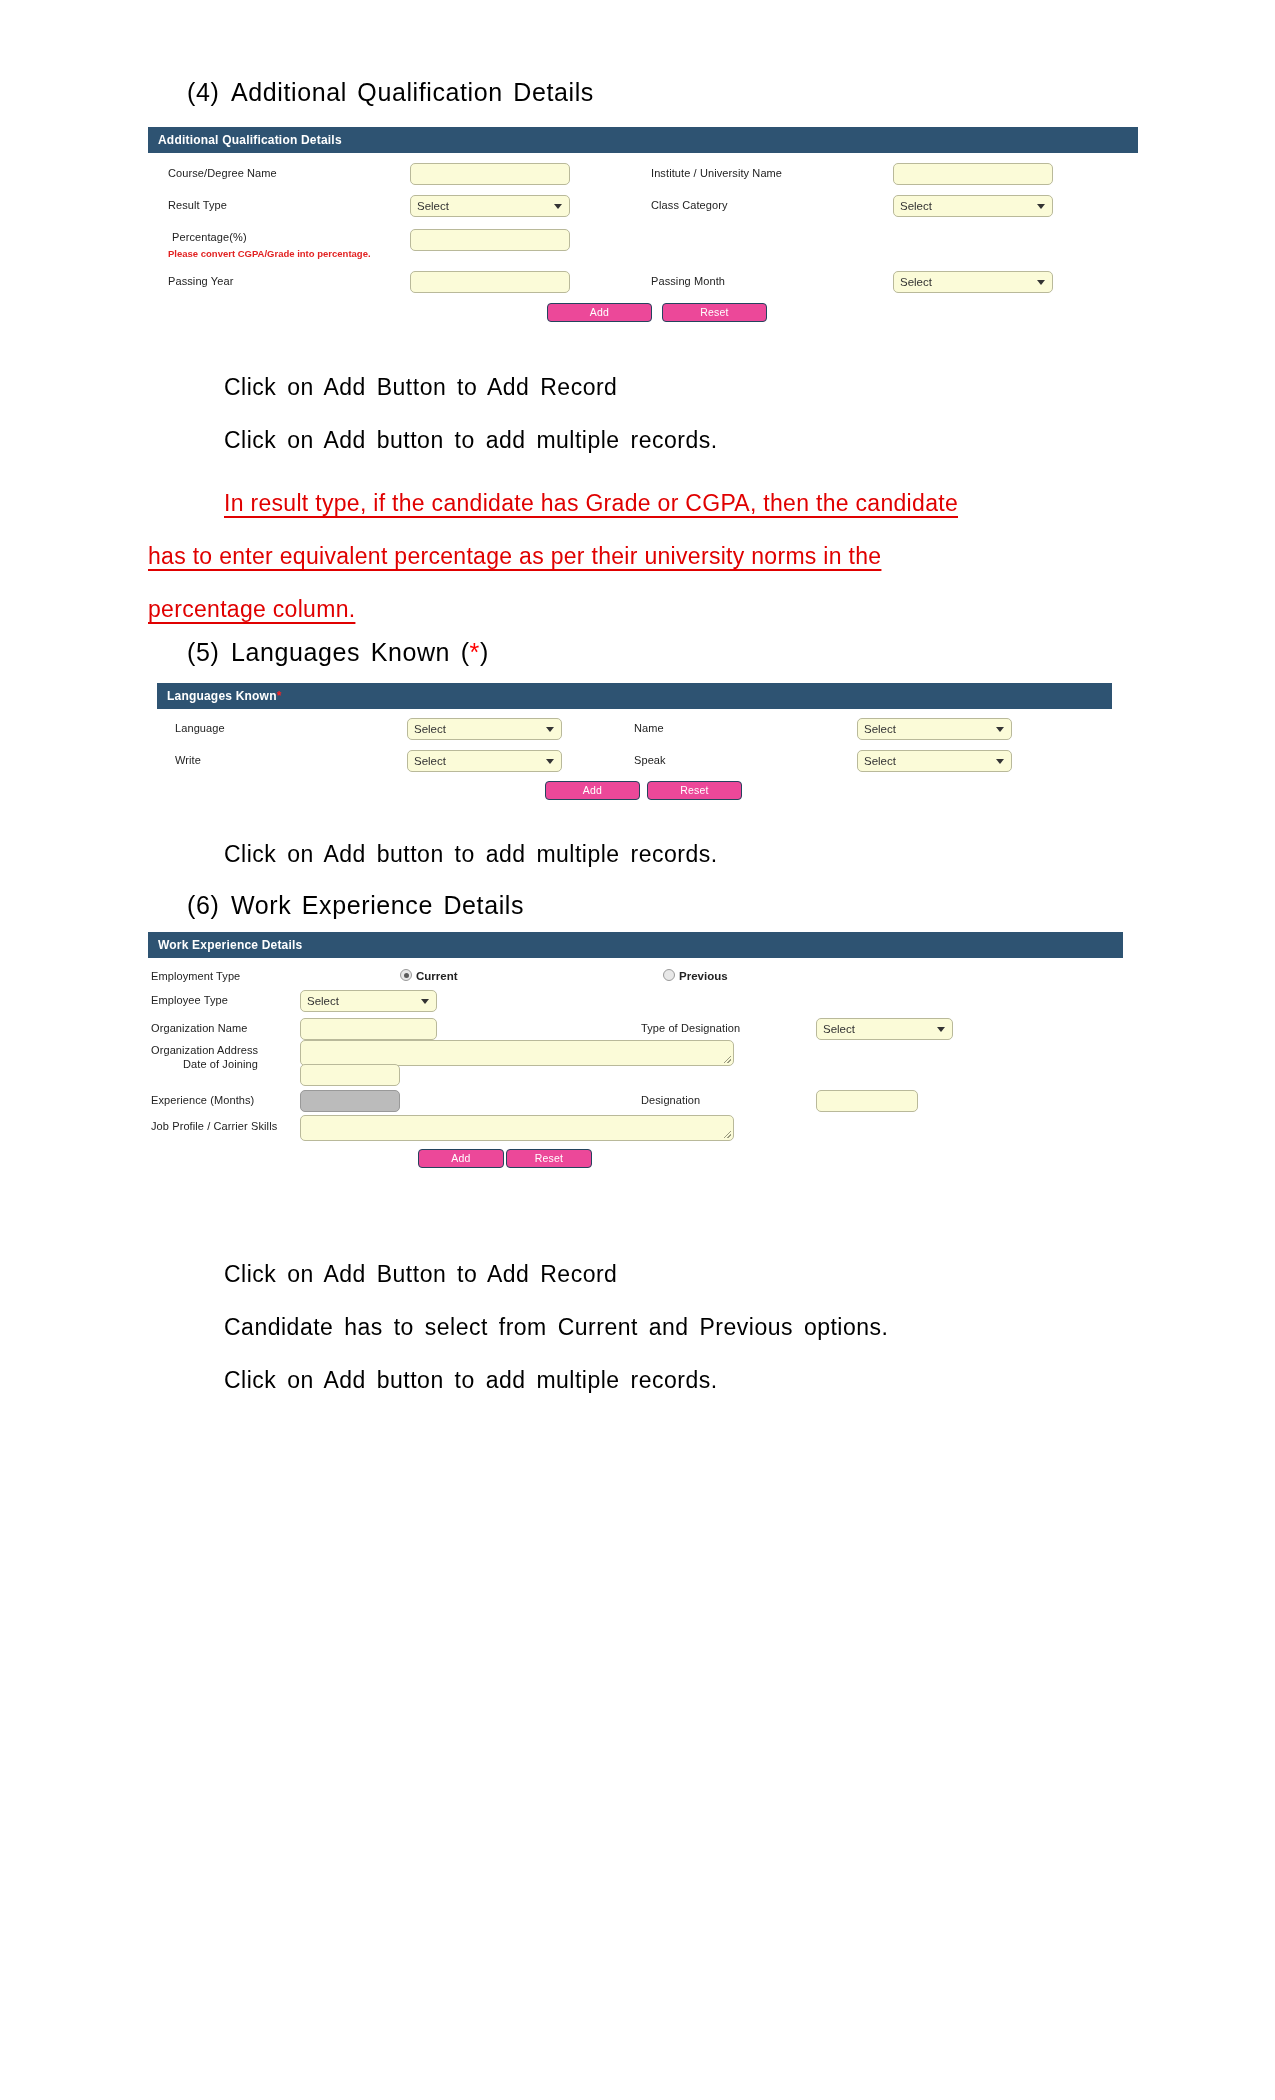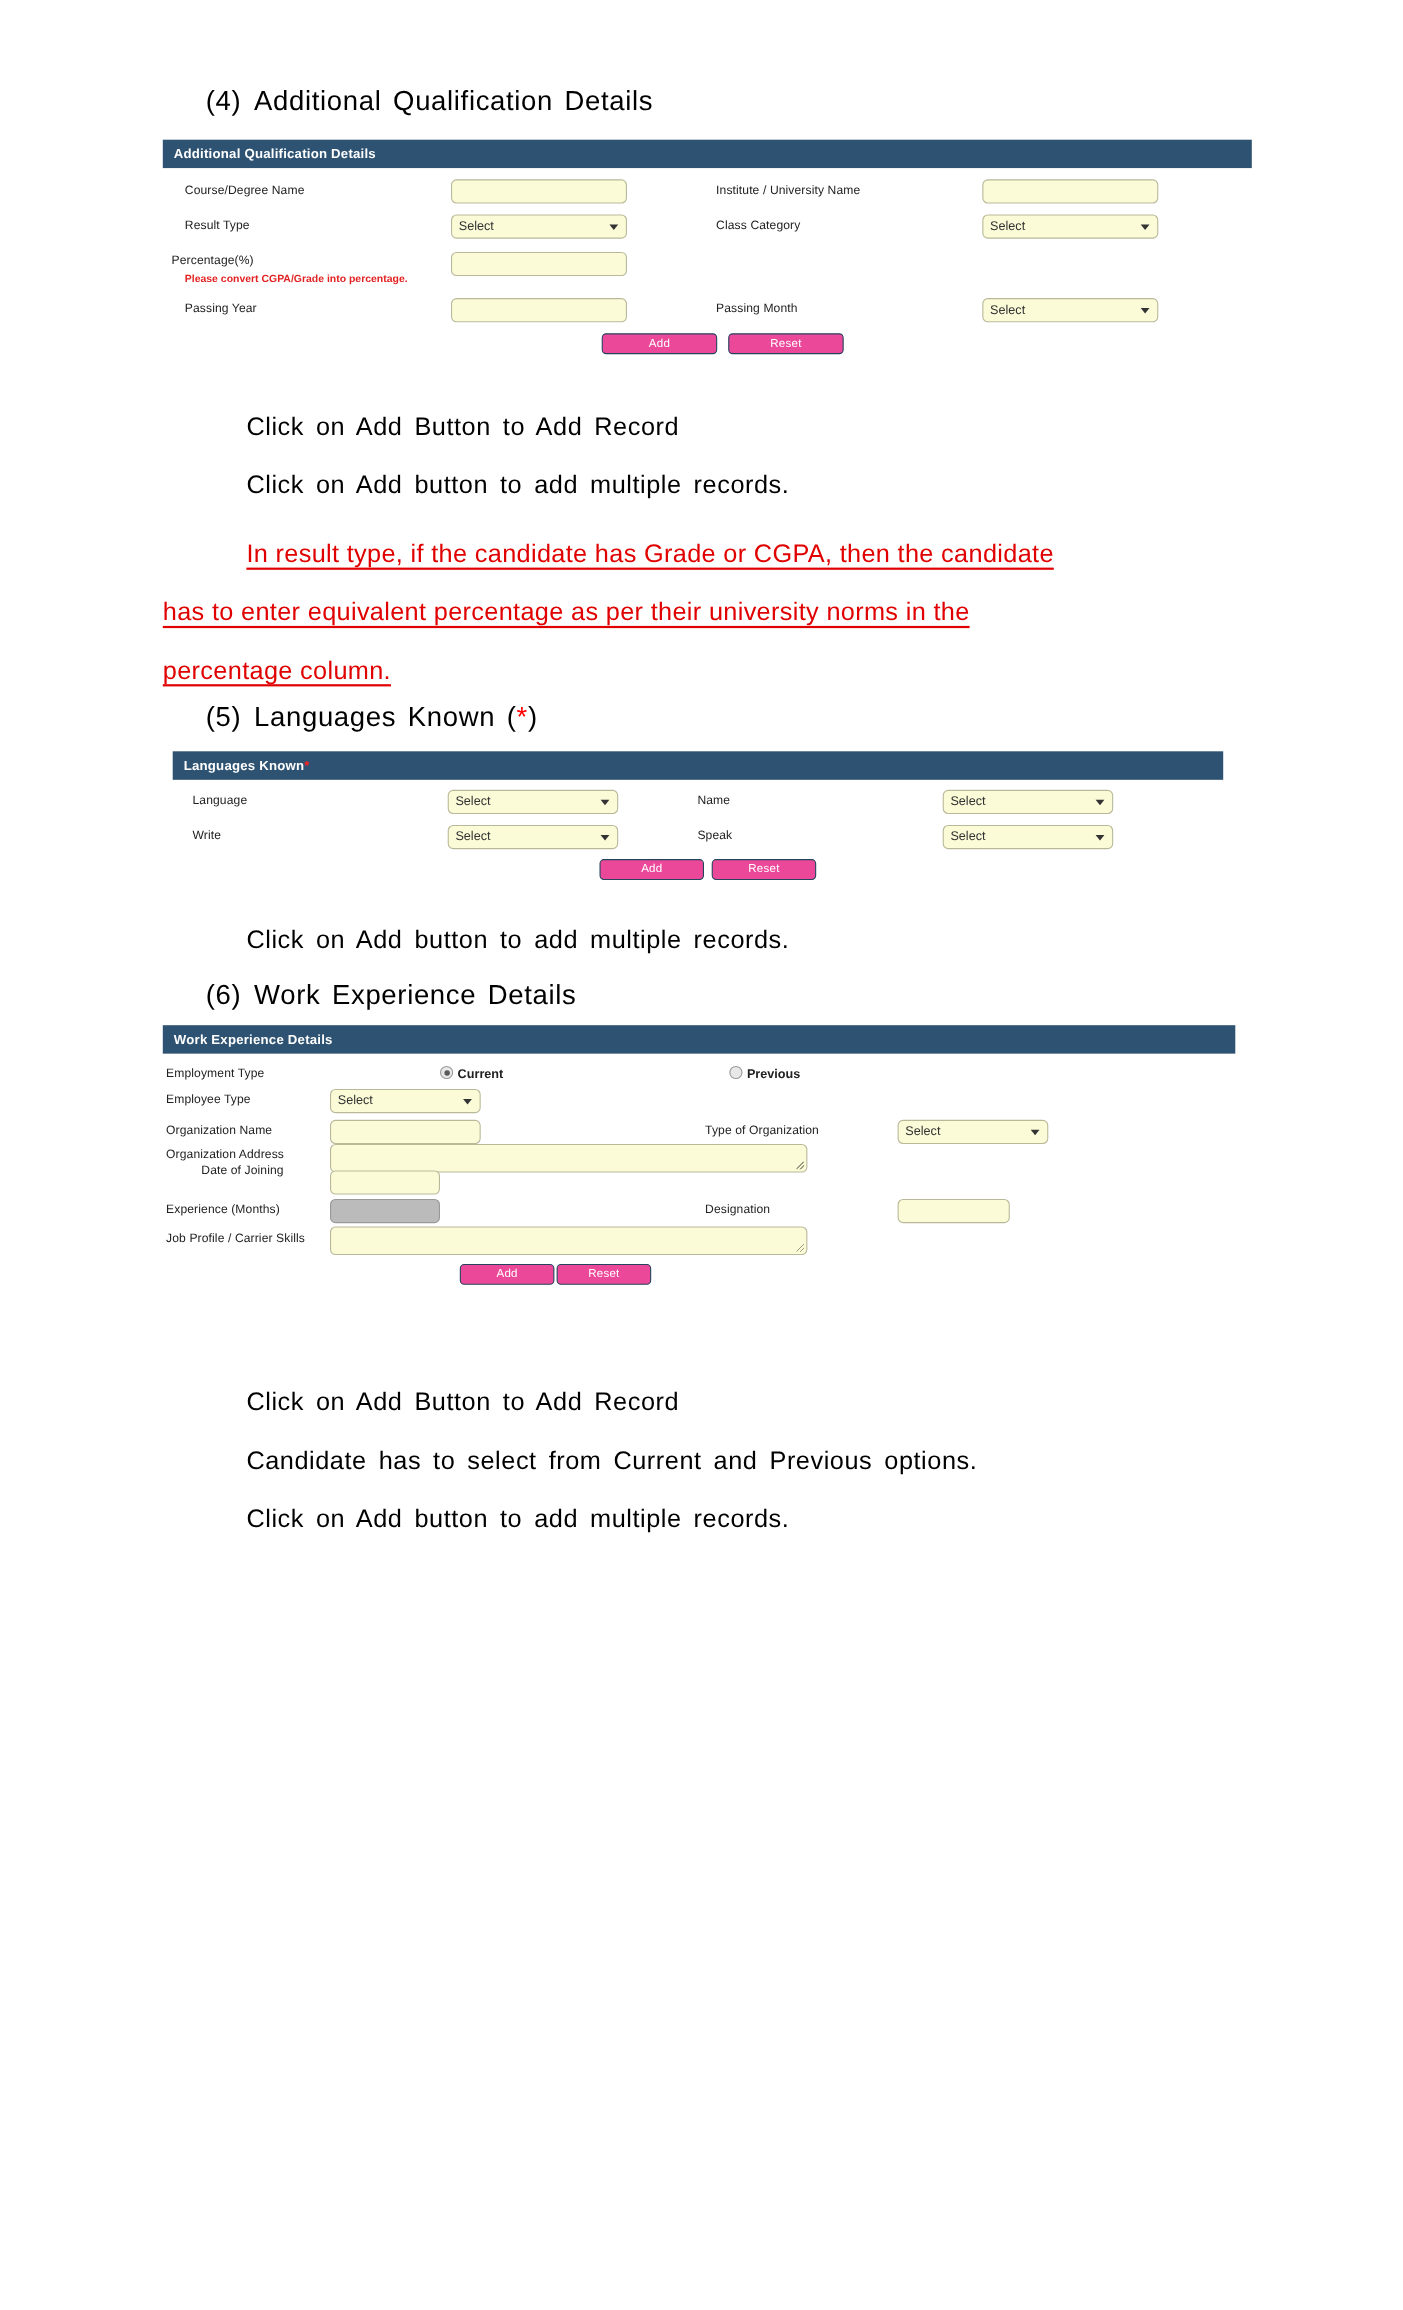--- a/index.html
+++ b/index.html
@@ -224,21 +224,21 @@
         <span>Select</span>
         <span class="caret"></span>
       </div>
 
       <div class="fld-label" style="left:503px; top:46px;">Class Category</div>
       <div class="sel" style="left:745px; top:42px; width:160px;">
         <span>Select</span>
         <span class="caret"></span>
       </div>
 
-      <div class="fld-label" style="left:8px; top:78px;">Percentage(%)</div>
+      <div class="fld-label" style="left:24px; top:78px;">Percentage(%)</div>
       <div class="fld-note" style="left:20px; top:95px;">Please convert CGPA/Grade into percentage.</div>
       <div class="inp" style="left:262px; top:76px; width:160px;"></div>
 
       <div class="fld-label" style="left:20px; top:122px;">Passing Year</div>
       <div class="inp" style="left:262px; top:118px; width:160px;"></div>
 
       <div class="fld-label" style="left:503px; top:122px;">Passing Month</div>
       <div class="sel" style="left:745px; top:118px; width:160px;">
         <span>Select</span>
         <span class="caret"></span>
@@ -319,21 +319,21 @@
 
       <div class="fld-label" style="left:3px; top:36px;">Employee Type</div>
       <div class="sel" style="left:152px; top:32px; width:137px;">
         <span>Select</span>
         <span class="caret"></span>
       </div>
 
       <div class="fld-label" style="left:3px; top:64px;">Organization Name</div>
       <div class="inp" style="left:152px; top:60px; width:137px;"></div>
 
-      <div class="fld-label" style="left:493px; top:64px;">Type of Organization</div>
+      <div class="fld-label" style="left:493px; top:64px;">Type of Designation</div>
       <div class="sel" style="left:668px; top:60px; width:137px;">
         <span>Select</span>
         <span class="caret"></span>
       </div>
 
       <div class="fld-label" style="left:3px; top:86px;">Organization Address</div>
       <div class="inp area" style="left:152px; top:82px; width:434px;"></div>
 
       <div class="fld-label" style="left:3px; top:100px;padding-left:32px;">Date of Joining</div>
       <div class="inp" style="left:152px; top:106px; width:100px;"></div>

